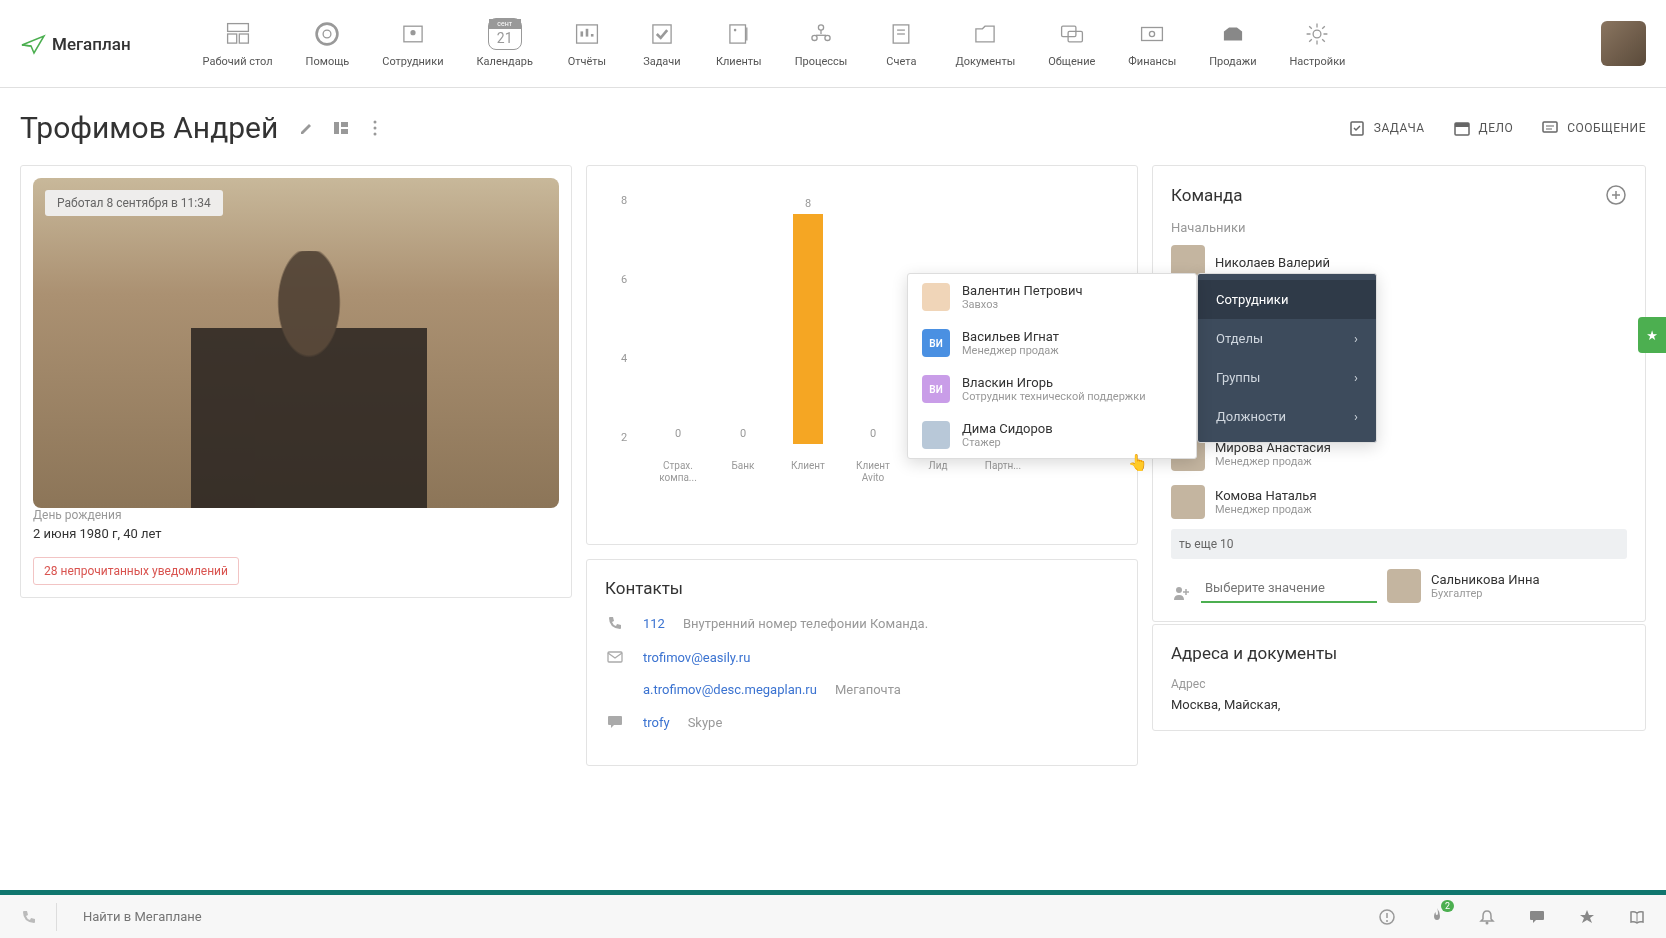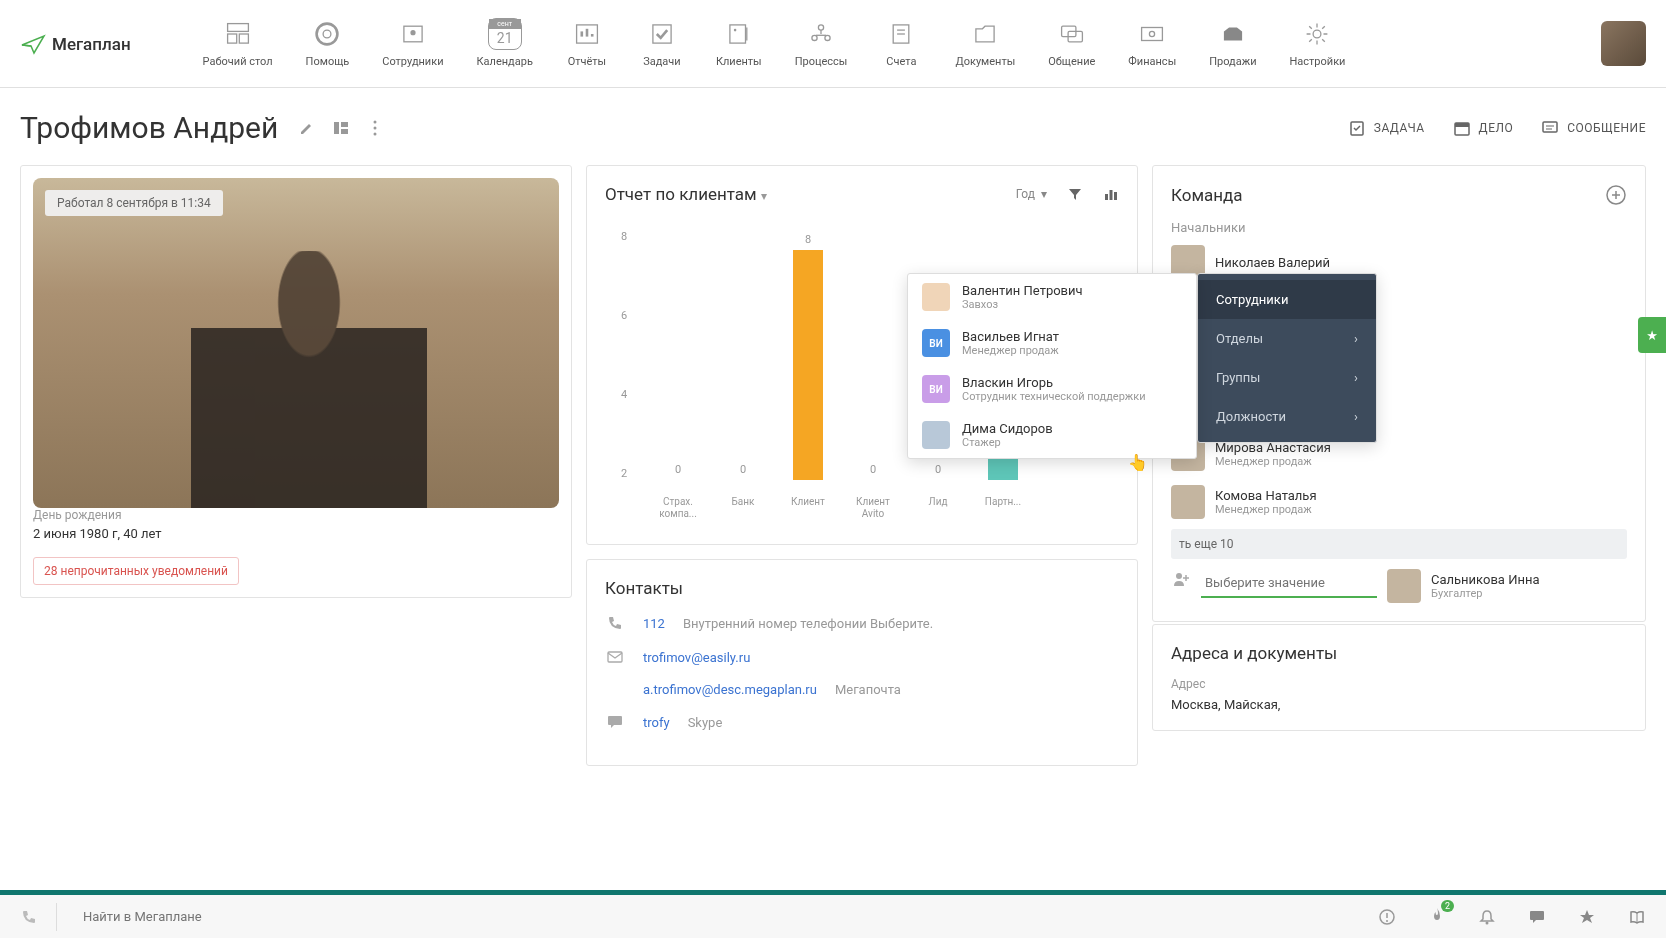--- a/index.html
+++ b/index.html
@@ -47,21 +47,21 @@
 .link{color:#3b73d1}
 .muted{color:#999}
 .team-head{display:flex;align-items:center;justify-content:space-between;margin-bottom:14px}
 .team-section{font-size:13px;color:#999;margin-bottom:10px}
 .team-list{display:flex;flex-wrap:wrap;gap:14px 18px}
 .person{display:flex;gap:10px;width:230px;align-items:center}
 .pavatar{width:34px;height:34px;border-radius:4px;background:#c4b5a0;flex-shrink:0}
 .pname{font-size:13px;color:#333}
 .prole{font-size:11px;color:#999}
 .more-link{background:#eef0f2;padding:8px;text-align:left;font-size:12px;color:#666;border-radius:3px;margin:10px 0;cursor:pointer}
-.add-field{display:flex;align-items:flex-start;gap:10px;margin-top:8px}
+.add-field{display:flex;align-items:flex-end;gap:10px;margin-top:8px}
 .add-input{flex:1;border:none;border-bottom:2px solid #4caf50;padding:6px 4px;font-size:13px;outline:none}
 .popup{position:absolute;background:#fff;border:1px solid #ddd;box-shadow:0 4px 16px rgba(0,0,0,0.15);border-radius:3px;z-index:50}
 .emp-popup{left:907px;top:273px;width:290px;max-height:300px;overflow:hidden}
 .emp-item{display:flex;align-items:center;gap:12px;padding:9px 14px;cursor:pointer}
 .emp-item.hover{background:#eef2f5}
 .eavatar{width:28px;height:28px;border-radius:4px;flex-shrink:0}
 .ename{font-size:13px;color:#333}
 .erole{font-size:11px;color:#999}
 .cat-popup{left:1197px;top:273px;width:180px;background:#3d4b5c;color:#cfd6de;padding:6px 0;z-index:49}
 .cat-item{padding:12px 18px;font-size:13px;cursor:pointer;display:flex;align-items:center;justify-content:space-between}
@@ -277,34 +277,20 @@
           <div class="photo-badge">Работал 8 сентября в 11:34</div>
         </div>
         <div class="label-sm">День рождения</div>
         <div class="bday">2 июня 1980 г, 40 лет</div>
         <div class="unread">28 непрочитанных уведомлений</div>
       </div>
     </div>
 
     <div class="col2">
       <div class="card" style="height:380px">
-        <div class="report-head">
-          <div class="section-title"><span>Отчет по клиентам</span> <span style="color:#999;font-size:12px">▾</span></div>
-          <div class="report-right">
-            <span><span>Год</span> &nbsp;▾</span>
-            <svg width="16" height="16" viewBox="0 0 16 16">
-                <path d="M2 3 L14 3 L9 9 L9 14 L7 12 L7 9 Z" fill="#666"></path>
-              </svg>
-            <svg width="16" height="16" viewBox="0 0 16 16">
-                <rect x="2" y="8" width="3" height="6" fill="#666"></rect>
-                <rect x="6.5" y="4" width="3" height="10" fill="#666"></rect>
-                <rect x="11" y="6" width="3" height="8" fill="#666"></rect>
-              </svg>
-          </div>
-        </div>
         <div class="chart">
           <div class="y-axis" id="yaxis">
               <div>8</div>
               <div>6</div>
               <div>4</div>
               <div>2</div>
             </div>
           <div class="bars" id="bars">
               <div class="bar-col">
                 <div class="bar-val">0</div>
@@ -342,21 +328,21 @@
         </div>
       </div>
 
       <div class="card contacts-card">
         <div class="section-title">Контакты</div>
         <div class="row">
           <svg class="ct-icon" width="18" height="18" viewBox="0 0 18 18">
               <path d="M4 3 Q3 3 3 4 Q3 14 14 15 Q15 15 15 14 L15 11 L11 10 L10 12 Q7 11 6 8 L8 7 L7 3 Z" fill="#aaa"></path>
             </svg>
           <span class="link">112</span>
-          <span class="muted">Внутренний номер телефонии Выберите.</span>
+          <span class="muted">Внутренний номер телефонии Команда.</span>
         </div>
         <div class="row">
           <svg class="ct-icon" width="18" height="18" viewBox="0 0 18 18">
               <rect x="2" y="4" width="14" height="10" rx="1" fill="none" stroke="#aaa" stroke-width="1.3"></rect>
               <path d="M2 5 L9 10 L16 5" stroke="#aaa" fill="none" stroke-width="1.3"></path>
             </svg>
           <span class="link">trofimov@easily.ru</span>
         </div>
         <div class="row">
           <span class="ct-icon"></span>

